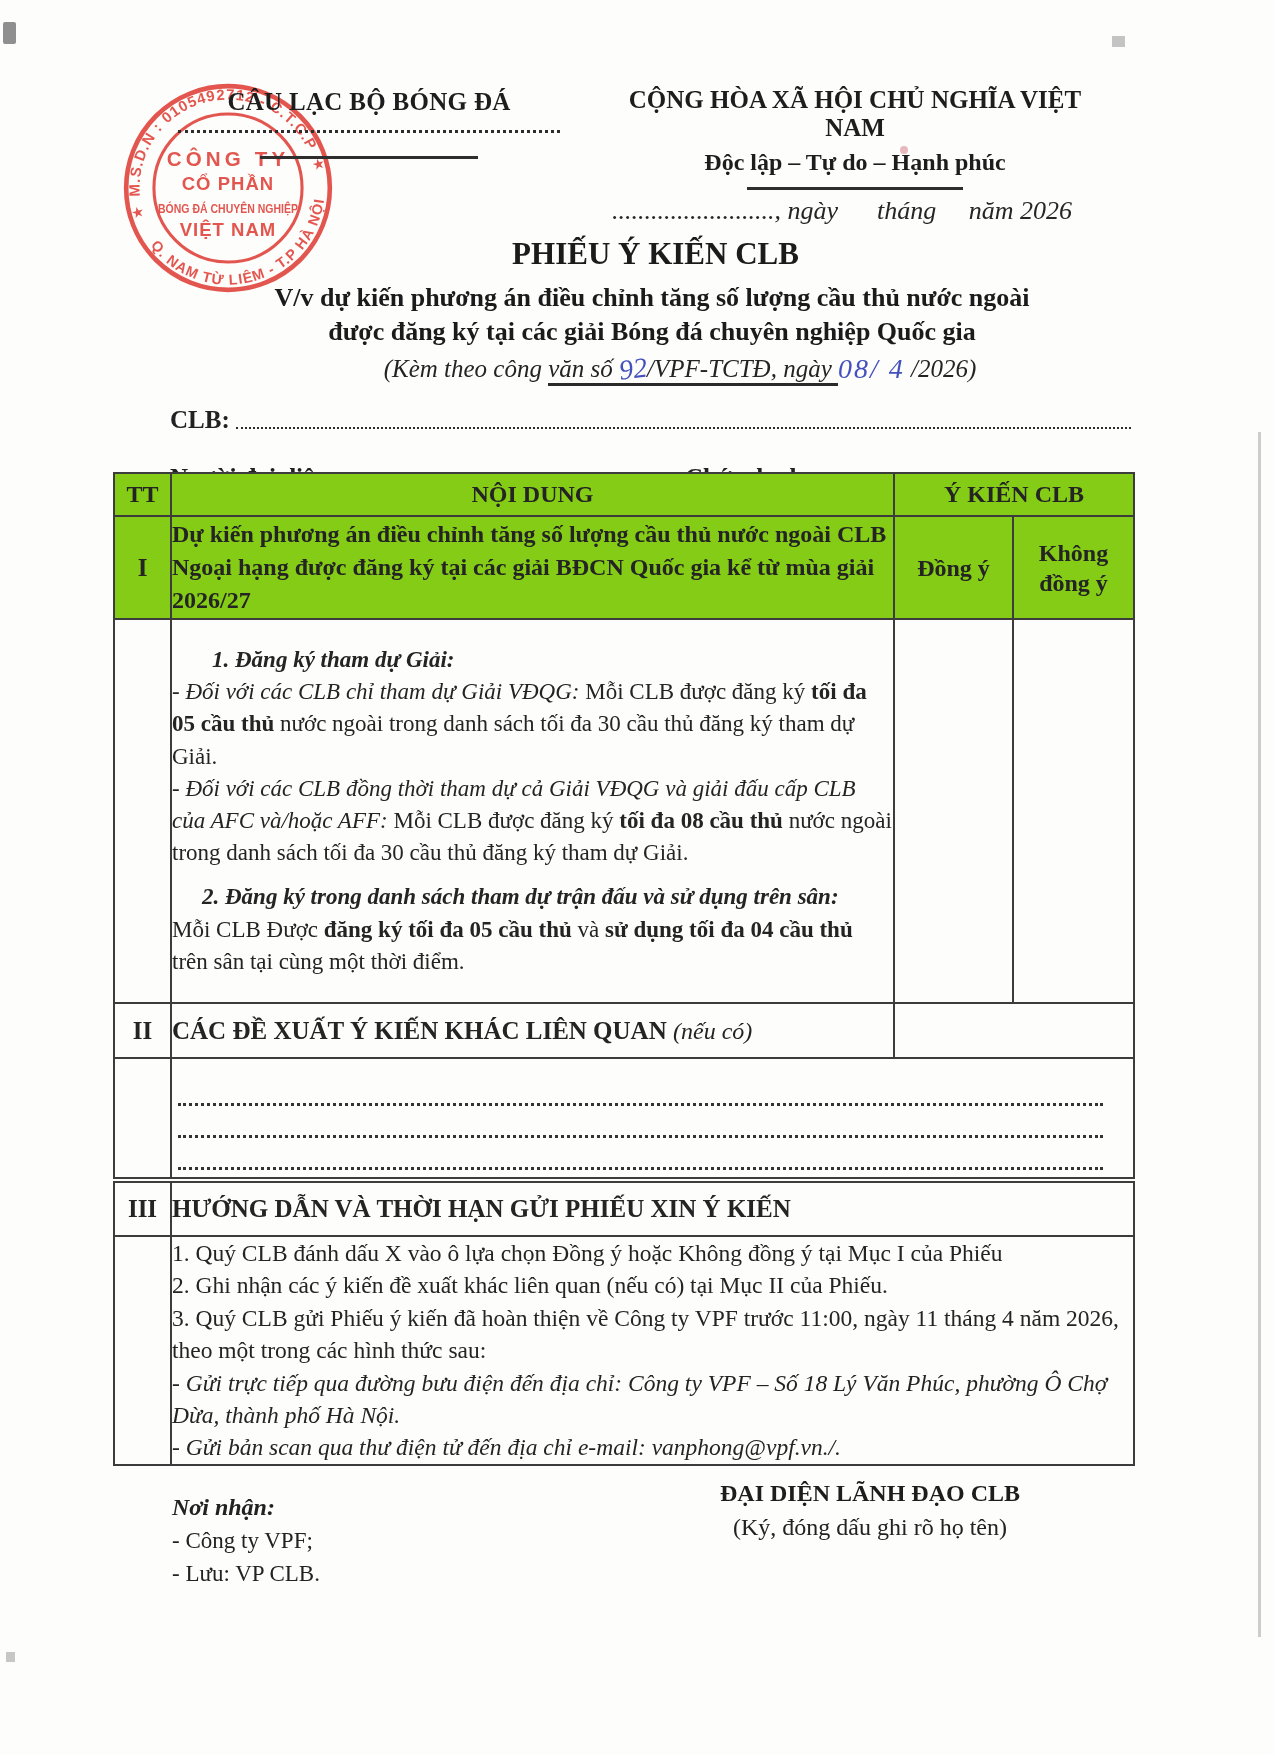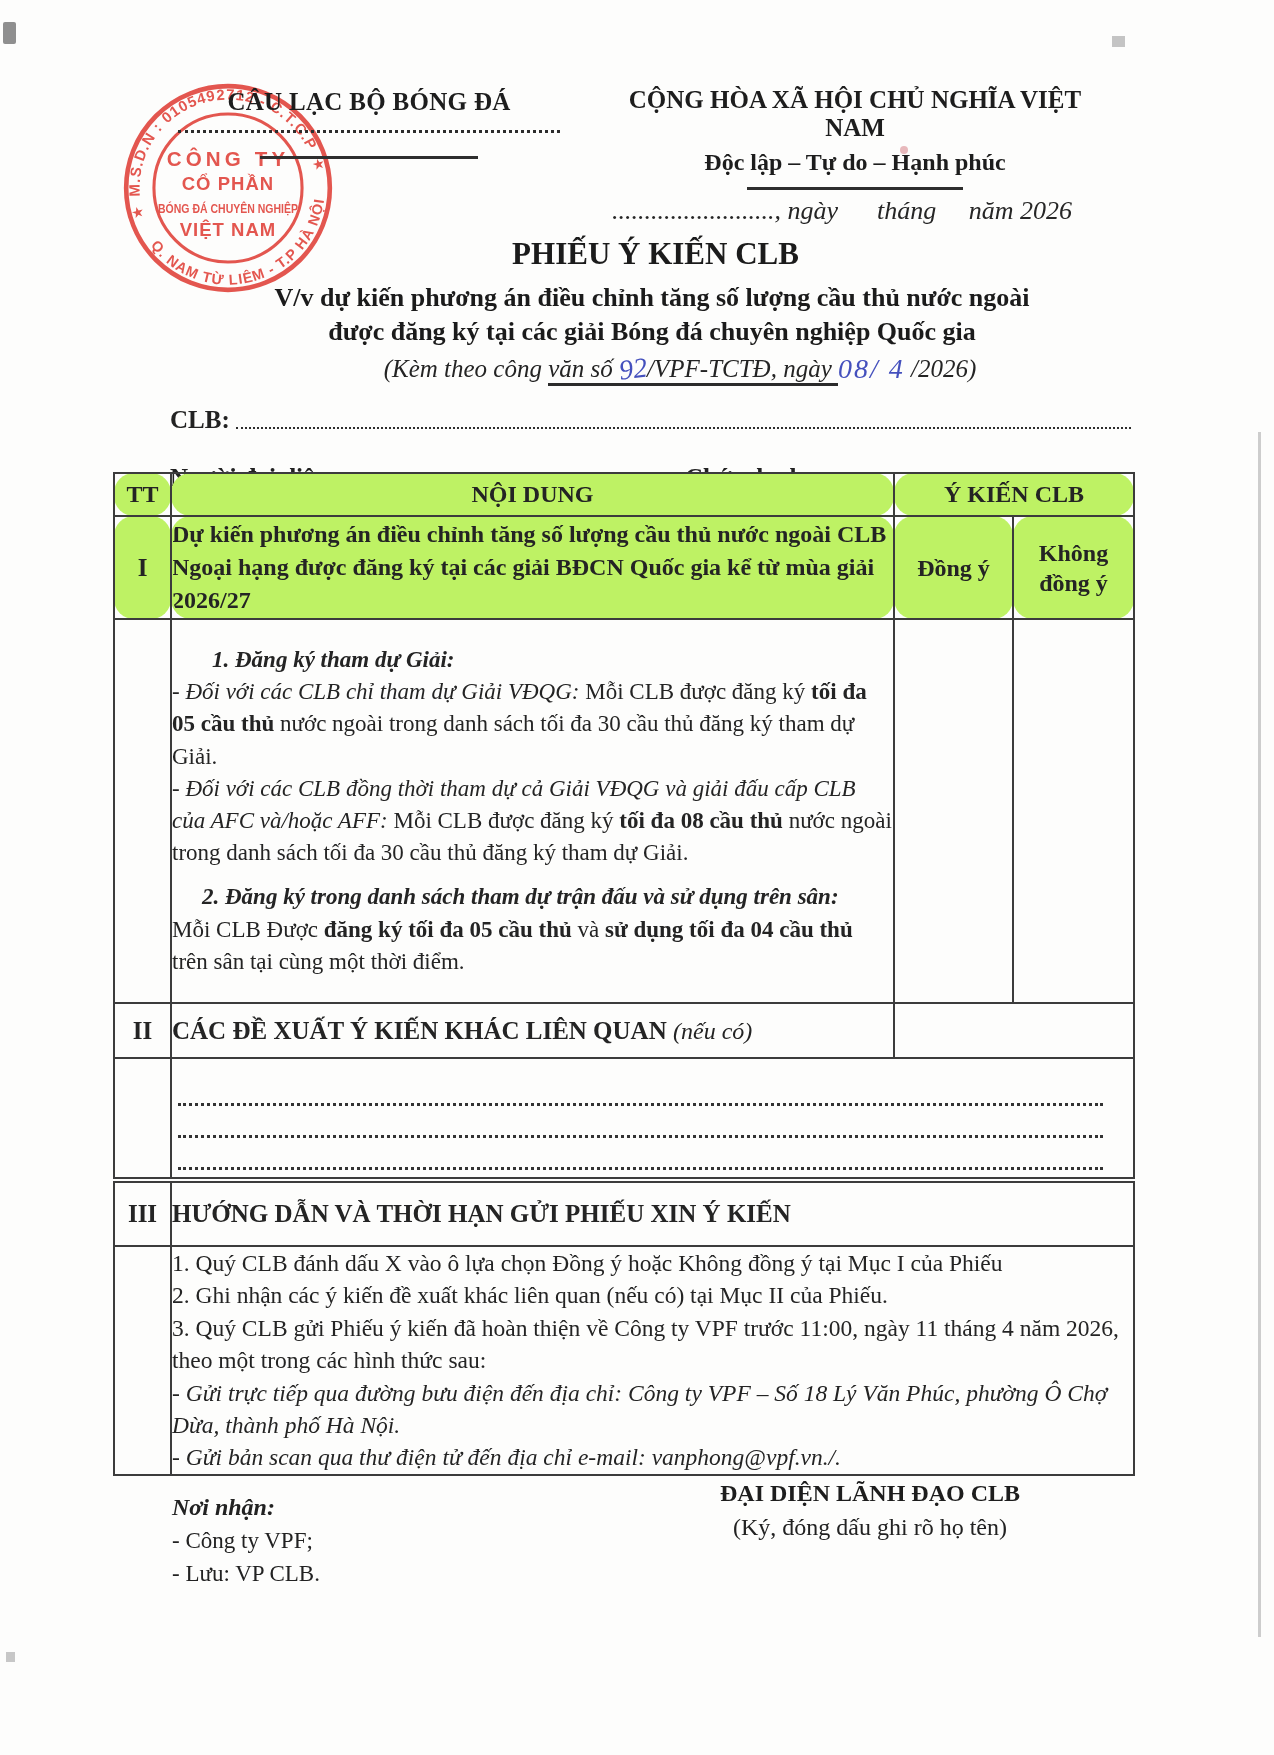--- a/index.html
+++ b/index.html
@@ -38,21 +38,21 @@
   
   .field{position:absolute; left:170px; width:963px; display:flex; align-items:flex-end; height:28px;}
   .field.clb{top:405px;} .field.rep{top:463px;}
   .field .lbl{font-weight:bold; font-size:25px; white-space:nowrap; line-height:26px;}
   .leader{flex:1; border-bottom:2.6px dotted #2c2c2c; margin:0 2px 4px 6px; height:0;}
   .leader.second{flex:.92;}
   
   table.form{position:absolute; left:113px; top:472px; width:1020px; border-collapse:collapse;
              table-layout:fixed; font-size:23px; color:#242424;}
   table.form td{border:2.5px solid #3c3c3c; vertical-align:middle; padding:0; overflow:hidden;}
-  td.gray{background:#bef264;border-radius:20px;}
+  td.gray{background:#84cc16;}
   td.c{text-align:center;}
   .hdr{font-weight:bold; font-size:24px;}
   .tt{font-weight:bold; font-size:25px; text-align:center;}
   td.heading1{font-weight:bold; font-size:24px; line-height:33px; padding:4px 10px 4px 12px; text-align:left;}
   .agreehdr{font-weight:bold; font-size:24px; line-height:30px;}
   td.bodycell{vertical-align:top; padding:3px 10px 0 12px; line-height:32.2px;}
   .para{margin:0;}
   .bi{font-weight:bold; font-style:italic;}
   .it{font-style:italic;}
   .b{font-weight:bold;}
@@ -184,21 +184,21 @@
 
       <tr style="height:122px">
         <td></td>
         <td colspan="3" class="dottedcell">
           <div class="optline first"></div>
           <div class="optline"></div>
           <div class="optline"></div>
         </td>
       </tr>
 
-      <tr class="r3" style="height:66px">
+      <tr class="r3" style="height:56px">
         <td class="tt">III</td>
         <td colspan="3" class="sechead">HƯỚNG DẪN VÀ THỜI HẠN GỬI PHIẾU XIN Ý KIẾN</td>
       </tr>
 
       <tr style="height:228px">
         <td></td>
         <td colspan="3" class="instr">
           <div class="para">1. Quý CLB đánh dấu X vào ô lựa chọn Đồng ý hoặc Không đồng ý tại Mục I của Phiếu</div>
           <div class="para">2. Ghi nhận các ý kiến đề xuất khác liên quan (nếu có) tại Mục II của Phiếu.</div>
           <div class="para">3. Quý CLB gửi Phiếu ý kiến đã hoàn thiện về Công ty VPF trước 11:00, ngày 11 tháng 4 năm 2026, theo một trong các hình thức sau:</div>

